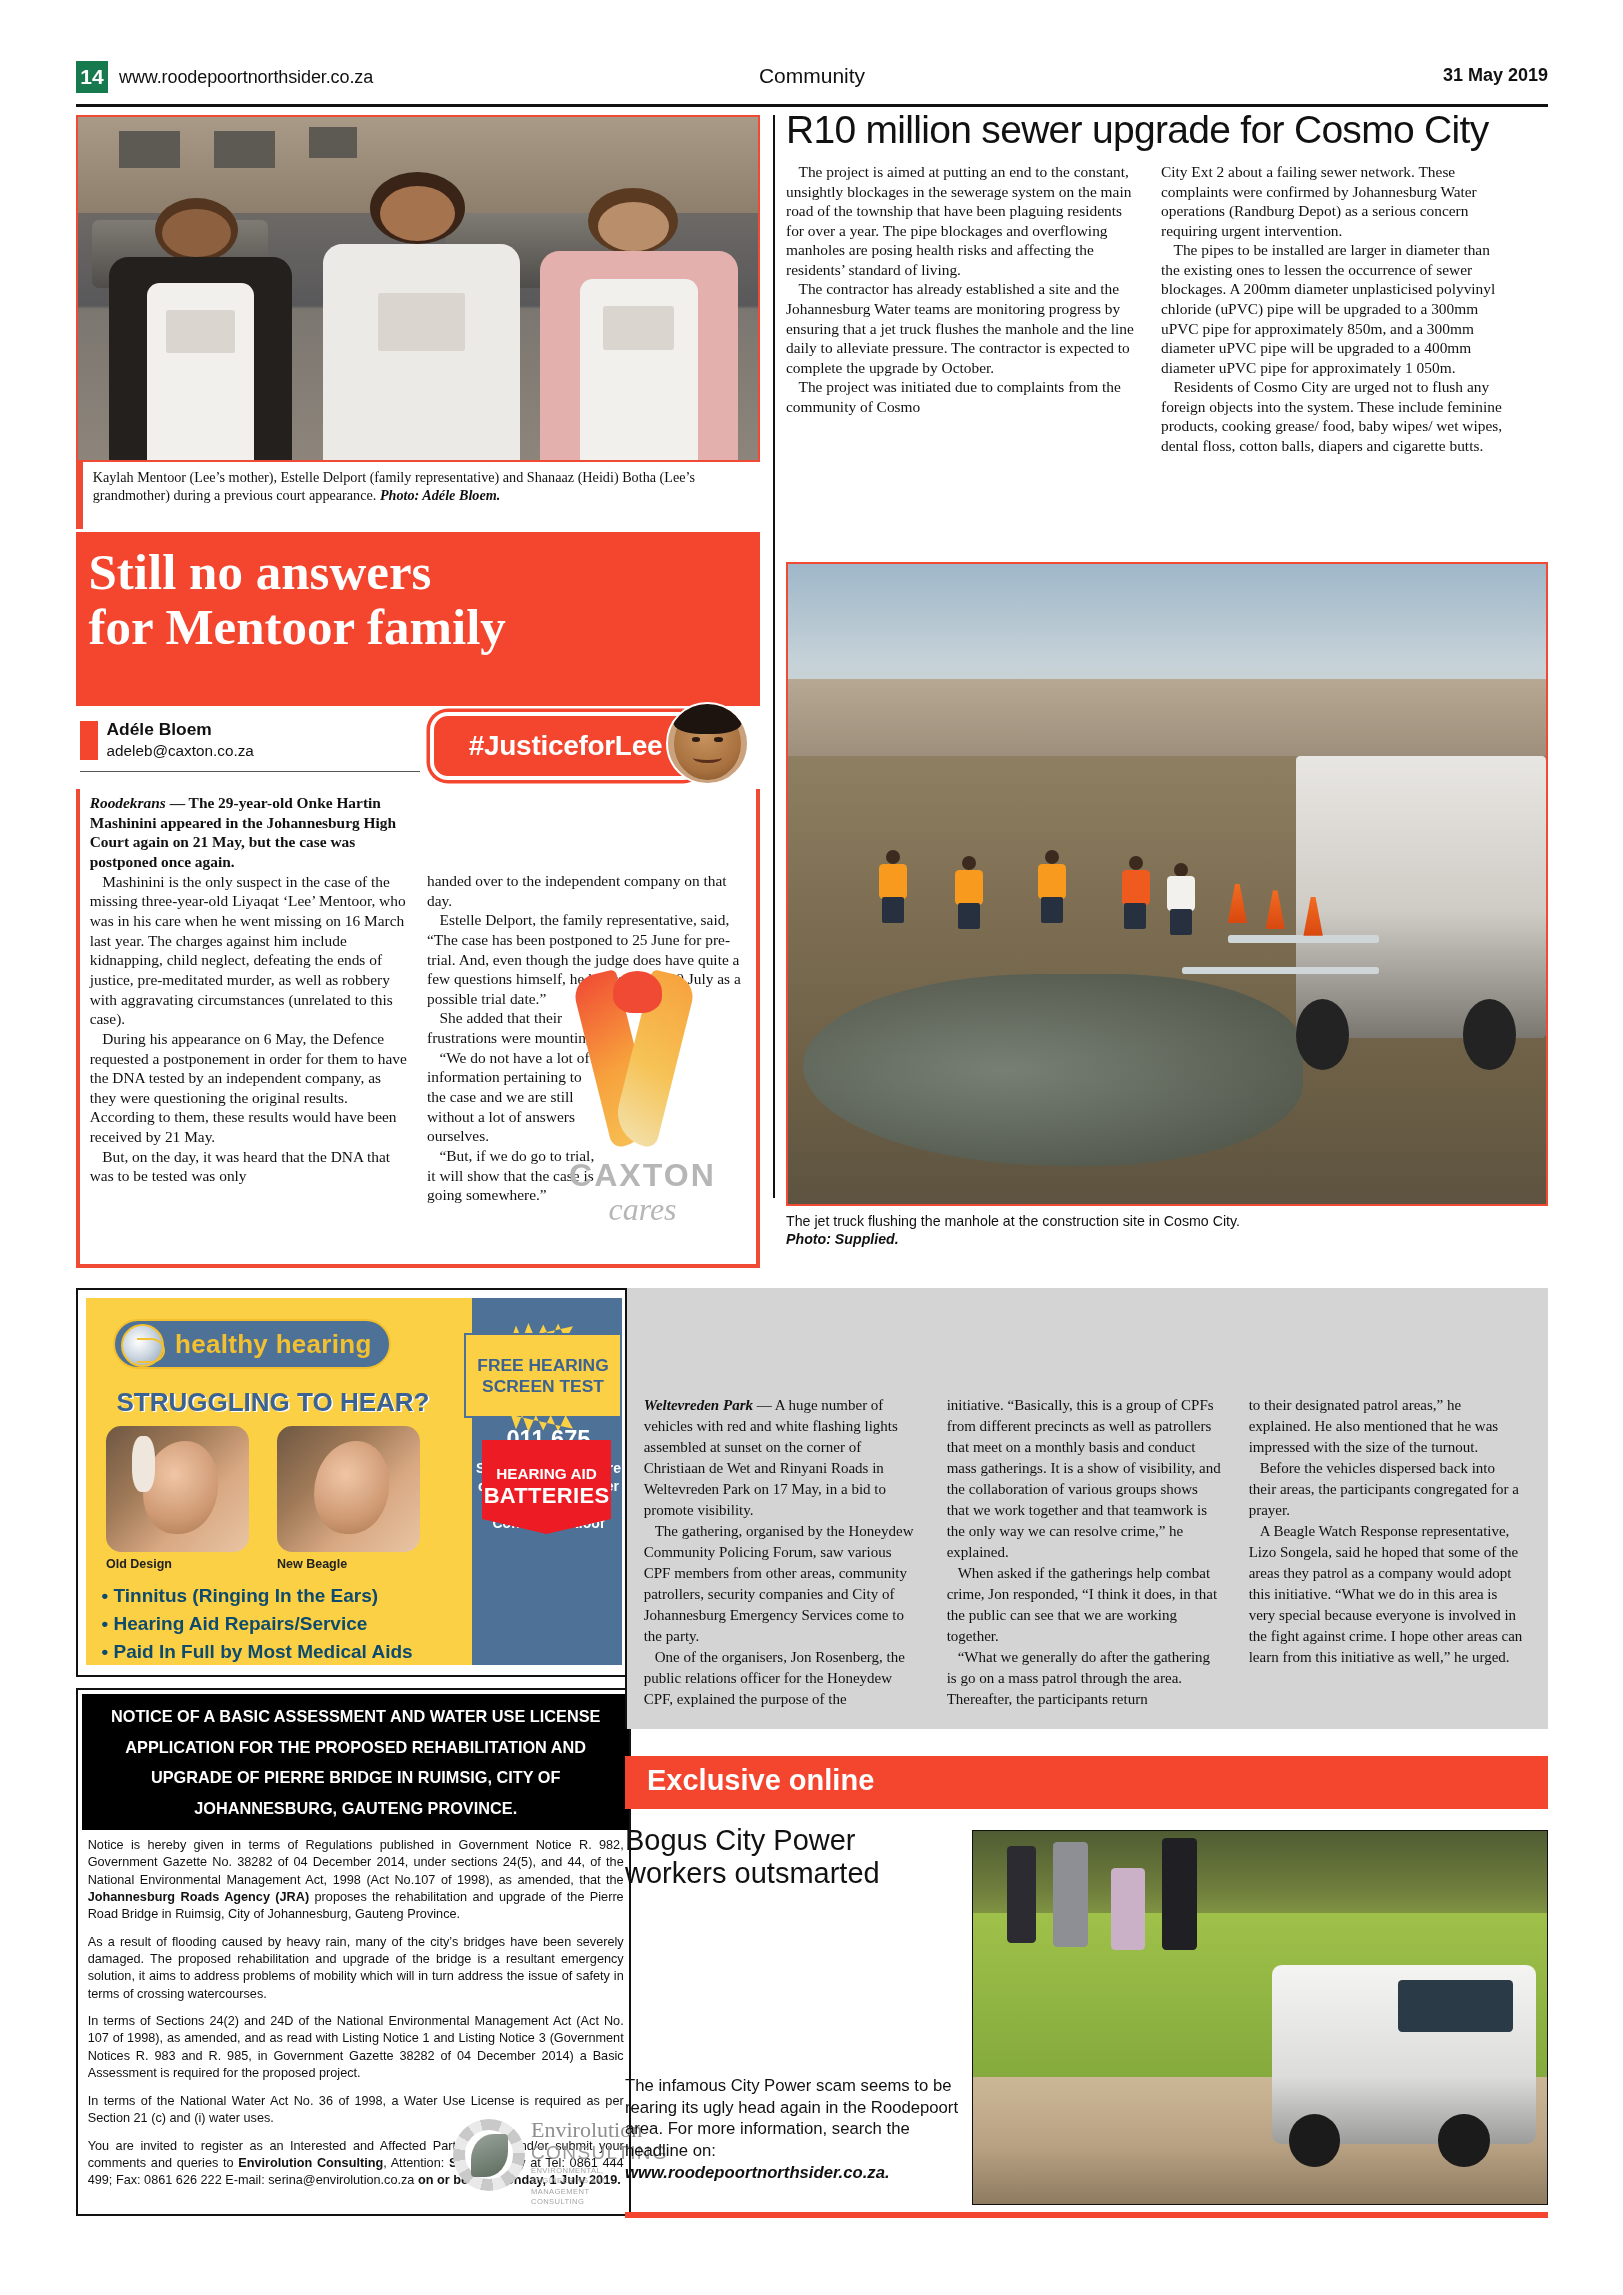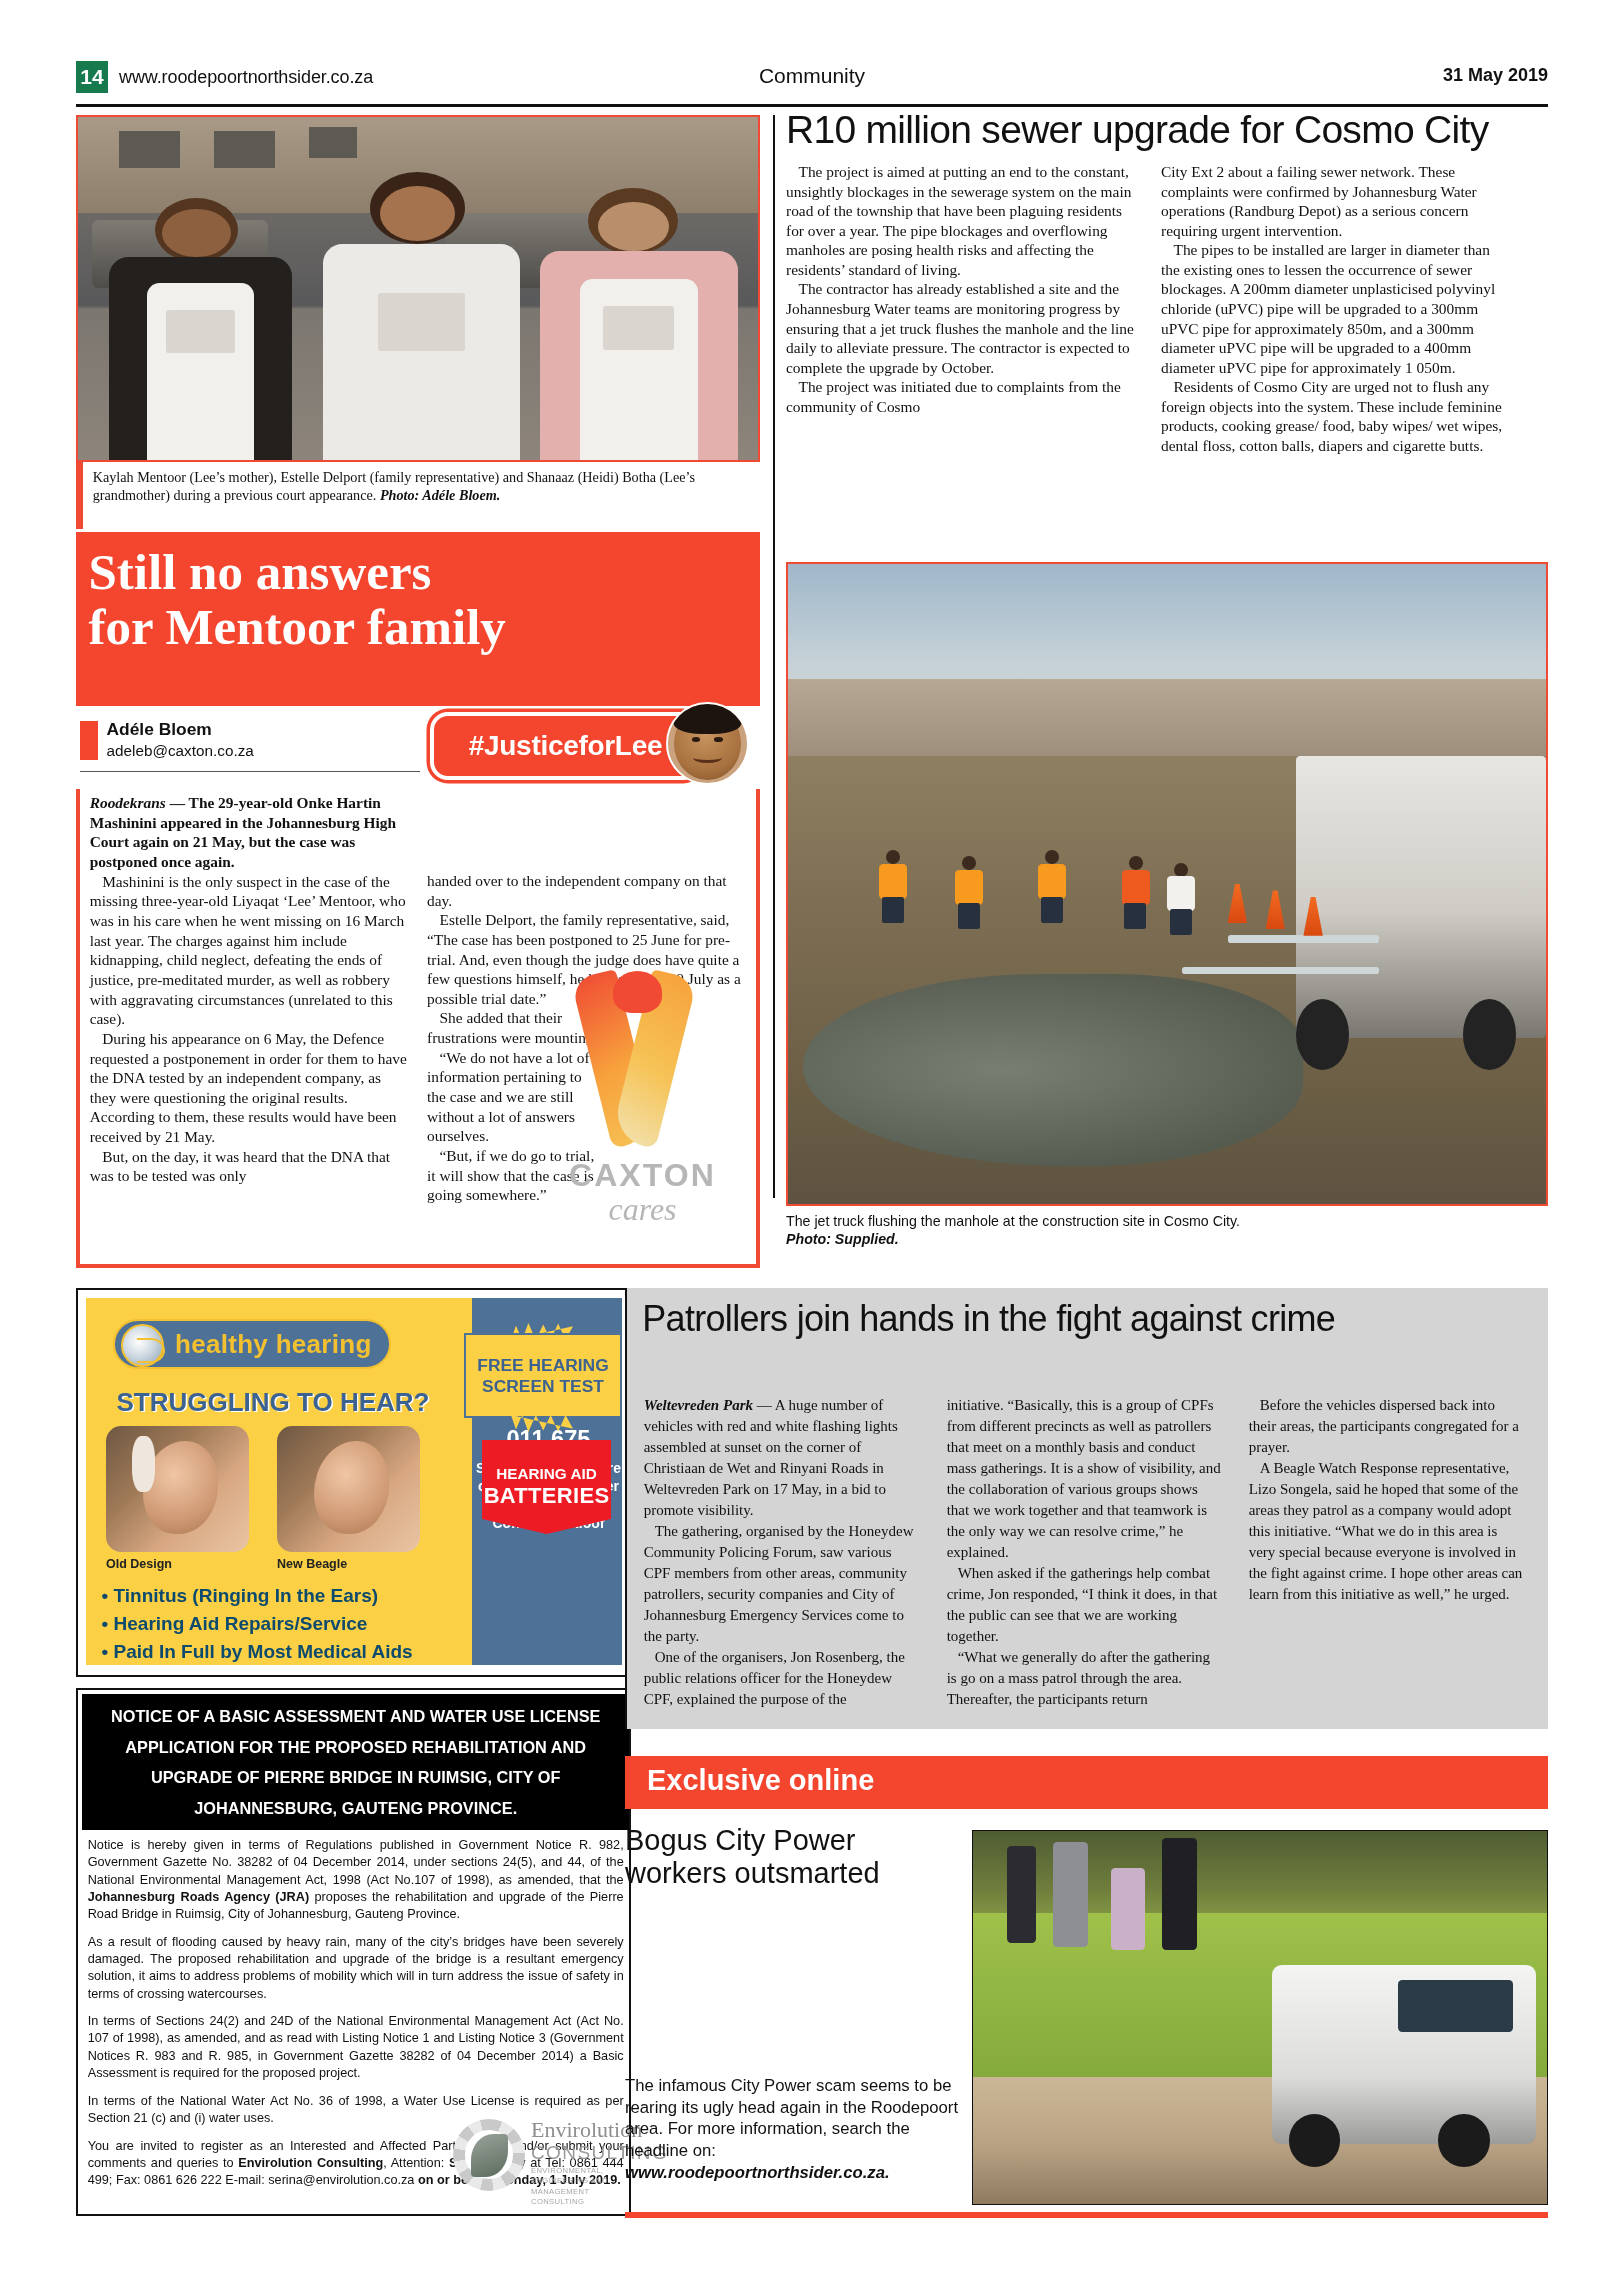--- a/index.html
+++ b/index.html
@@ -482,33 +482,33 @@
     <div class="env-logo">
       <div class="env-gear"></div>
       <div class="env-leaf"></div>
       <div class="env-name">Envirolution</div>
       <div class="env-sub">CONSULTING</div>
       <div class="env-tiny">ENVIRONMENTAL, ENGINEERING AND MANAGEMENT CONSULTING</div>
     </div>
   </div>
 
   <div class="patrol-box">
-    <div class="patrol-head">Patrollers join hands in the fight against crime</div>
     <div class="patrol-cols">
       <div class="pc-col one">
         <p class="first"><i>Weltevreden Park</i><span> — A huge number of vehicles with red and white flashing lights assembled at sunset on the corner of Christiaan de Wet and Rinyani Roads in Weltevreden Park on 17 May, in a bid to promote visibility.</span></p>
         <p>The gathering, organised by the Honeydew Community Policing Forum, saw various CPF members from other areas, community patrollers, security companies and City of Johannesburg Emergency Services come to the party.</p>
         <p>One of the organisers, Jon Rosenberg, the public relations officer for the Honeydew CPF, explained the purpose of the</p>
       </div>
       <div class="pc-col two">
         <p class="first">initiative. “Basically, this is a group of CPFs from different precincts as well as patrollers that meet on a monthly basis and conduct mass gatherings. It is a show of visibility, and the collaboration of various groups shows that we work together and that teamwork is the only way we can resolve crime,” he explained.</p>
         <p>When asked if the gatherings help combat crime, Jon responded, “I think it does, in that the public can see that we are working together.</p>
         <p>“What we generally do after the gathering is go on a mass patrol through the area. Thereafter, the participants return</p>
       </div>
       <div class="pc-col three">
+        <p class="first">to their designated patrol areas,” he explained. He also mentioned that he was impressed with the size of the turnout.</p>
         <p>Before the vehicles dispersed back into their areas, the participants congregated for a prayer.</p>
         <p>A Beagle Watch Response representative, Lizo Songela, said he hoped that some of the areas they patrol as a company would adopt this initiative. “What we do in this area is very special because everyone is involved in the fight against crime. I hope other areas can learn from this initiative as well,” he urged.</p>
       </div>
     </div>
   </div>
 
   <div class="excl-bar">
     <span>Exclusive online</span>
   </div>
   <div class="excl-head">Bogus City Power workers outsmarted</div>

